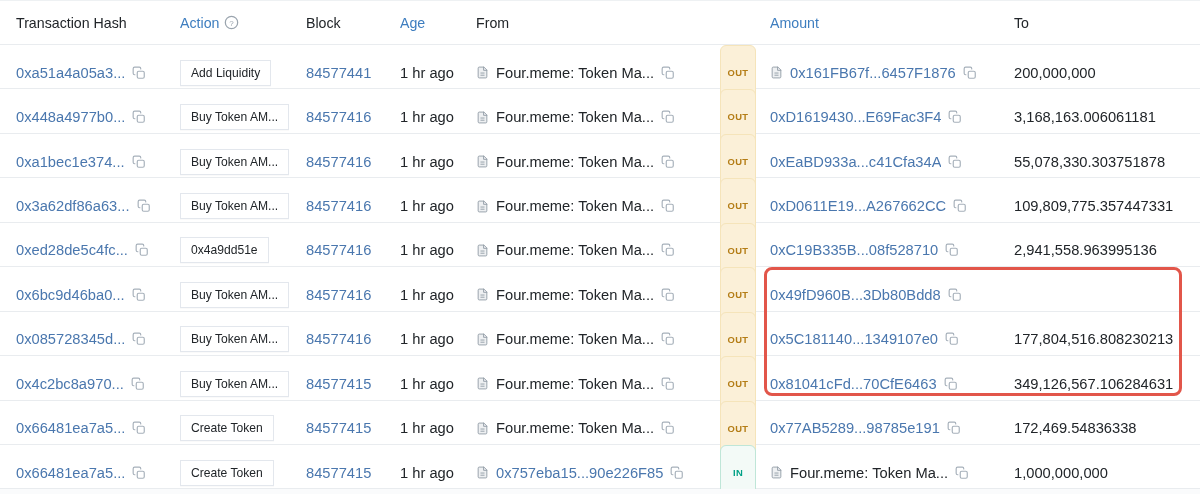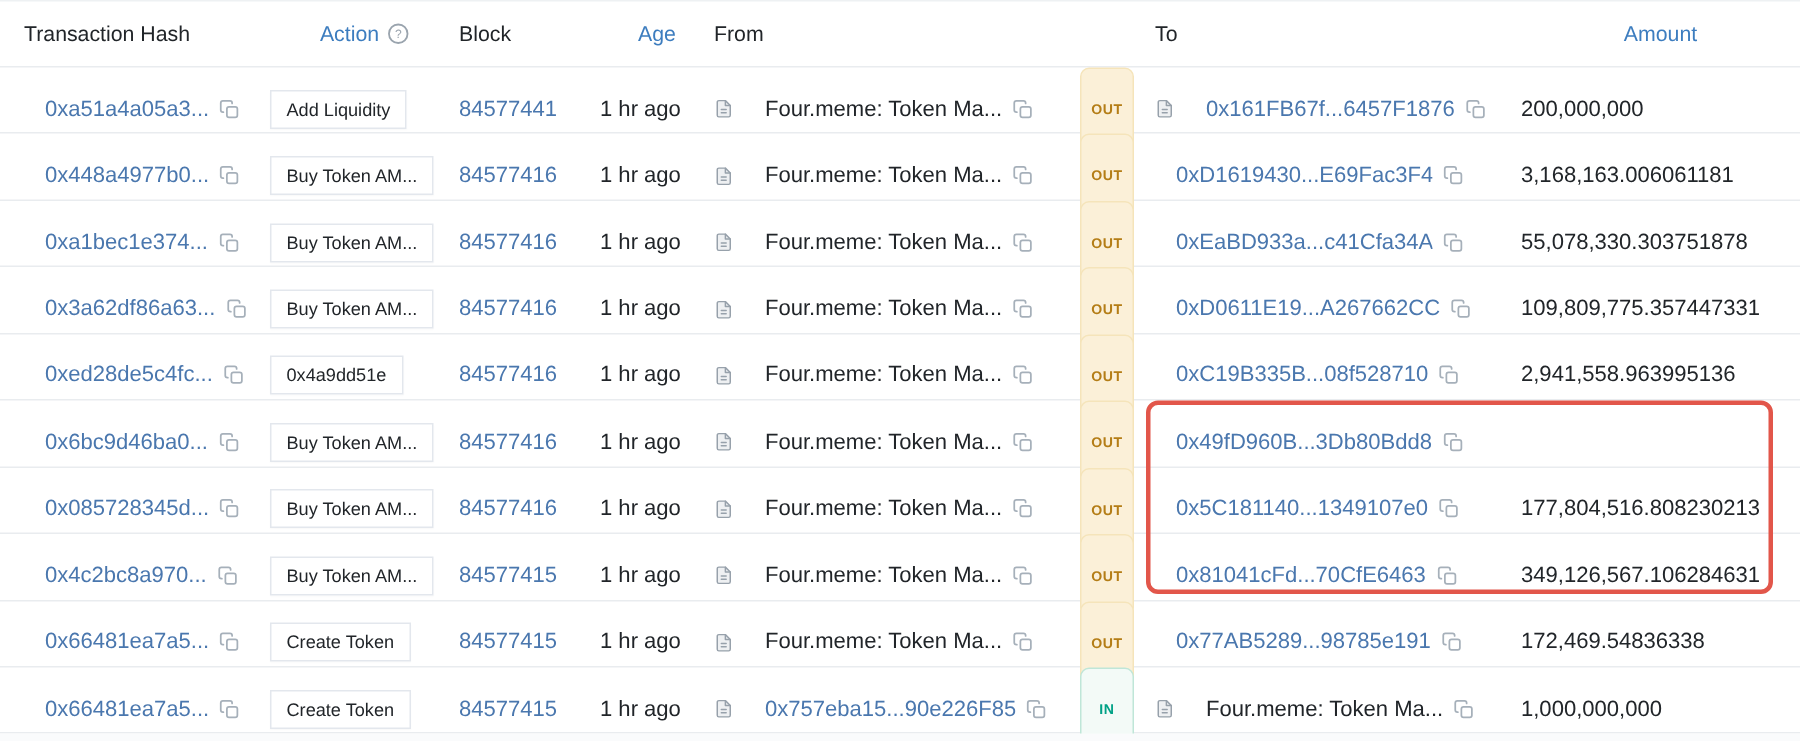--- a/index.html
+++ b/index.html
@@ -8,41 +8,41 @@
     --in-badge-text:#00a186; --in-badge-bg:#f3faf7; --in-badge-border:#bfe6d8;
     --row-border:#e9ecef; --icon-gray:#a6b0ba; --highlight-red:#e2564a; --button-border:#e3e7ed;
   }
   *{box-sizing:border-box; margin:0; padding:0;}
   html,body{background:#fff;}
   body{font-family:"Liberation Sans", sans-serif; color:var(--text); font-size:14.7px;}
   .page{position:relative; width:1200px; height:494px; overflow:hidden; background:#fff; border-top:1px solid #eef1f3;}
   .grid-row{display:grid; grid-template-columns:164px 126px 94px 76px 244px 50px 244px auto; align-items:center; padding-left:16px;}
   .thead{height:44px; border-bottom:1px solid var(--row-border); font-weight:normal; font-size:14.2px;}
   .th{display:flex; align-items:center; gap:5px;}
-  .th.sortable{color:var(--sort-header-blue); cursor:pointer;justify-content:center;}
+  .th.sortable{color:var(--sort-header-blue); cursor:pointer;}
   .row{height:44.45px; border-bottom:1px solid var(--row-border);}
   .cell{display:flex; align-items:center; gap:7px; min-width:0; white-space:nowrap;}
   a.addr, .link{color:var(--link-blue); text-decoration:none; cursor:pointer;}
   .plain{color:var(--text); cursor:default;}
   .copy-btn{color:var(--icon-gray); cursor:pointer; display:inline-flex; align-items:center; background:none; border:none; padding:0;}
   .doc-icon{color:#97a1ab; display:inline-flex; align-items:center; flex:0 0 auto;}
   .action-btn{font-family:"Liberation Sans", sans-serif; font-size:12.1px; color:var(--text);
     background:#fff; border:1px solid var(--button-border); border-radius:0; padding:5px 10px;
     min-width:88px; text-align:center; cursor:pointer; box-shadow:0 1px 1px rgba(0,0,0,0.02); white-space:nowrap;}
   .badge{display:inline-block; font-size:9.4px; font-weight:bold; letter-spacing:.4px; line-height:1;
     padding:22px 0; width:36px; text-align:center; border-radius:6px; text-transform:uppercase;}
   .badge.out{color:var(--out-badge-text); background:var(--out-badge-bg); border:1px solid var(--out-badge-border);}
   .badge.in{color:var(--in-badge-text); background:var(--in-badge-bg); border:1px solid var(--in-badge-border);}
   .badge-cell{justify-content:flex-start;}
   .help-icon{color:#9aa4ae; display:inline-flex; align-items:center; cursor:pointer;}
   .amount{color:var(--text);}
   .highlight-box{position:absolute; left:764px; top:266px; width:418px; height:129px;
     border:3px solid var(--highlight-red); border-radius:8px; pointer-events:none; z-index:5;}
   .bottom-strip{position:absolute; left:0; bottom:0; width:100%; height:5px; background:#fafbfc;}
-  .truncate{overflow:hidden; text-overflow:ellipsis;margin-left:14px;}
+  .truncate{overflow:hidden; text-overflow:ellipsis;}
 </style>
 </head>
 <body>
 
 <div class="page">
 
   <div class="grid-row thead">
     <div class="th">
       <span>Transaction Hash</span>
     </div>
@@ -58,25 +58,25 @@
     <div class="th">
       <span>Block</span>
     </div>
     <div class="th sortable">
       <span>Age</span>
     </div>
     <div class="th">
       <span>From</span>
     </div>
     <div class="th"></div>
+    <div class="th sortable">
+      <span>Amount</span>
+    </div>
     <div class="th">
       <span>To</span>
-    </div>
-    <div class="th sortable">
-      <span>Amount</span>
     </div>
   </div>
 
   <div id="tbody">
   <div class="grid-row row">
     <div class="cell">
       <a class="addr truncate">0xa51a4a05a3...</a>
       <button class="copy-btn">
         <svg width="14" height="14" viewBox="0 0 24 24" fill="none" stroke="currentColor" stroke-width="2" stroke-linecap="round" stroke-linejoin="round">
               <rect x="9" y="9" width="12" height="12" rx="2.5"></rect>

